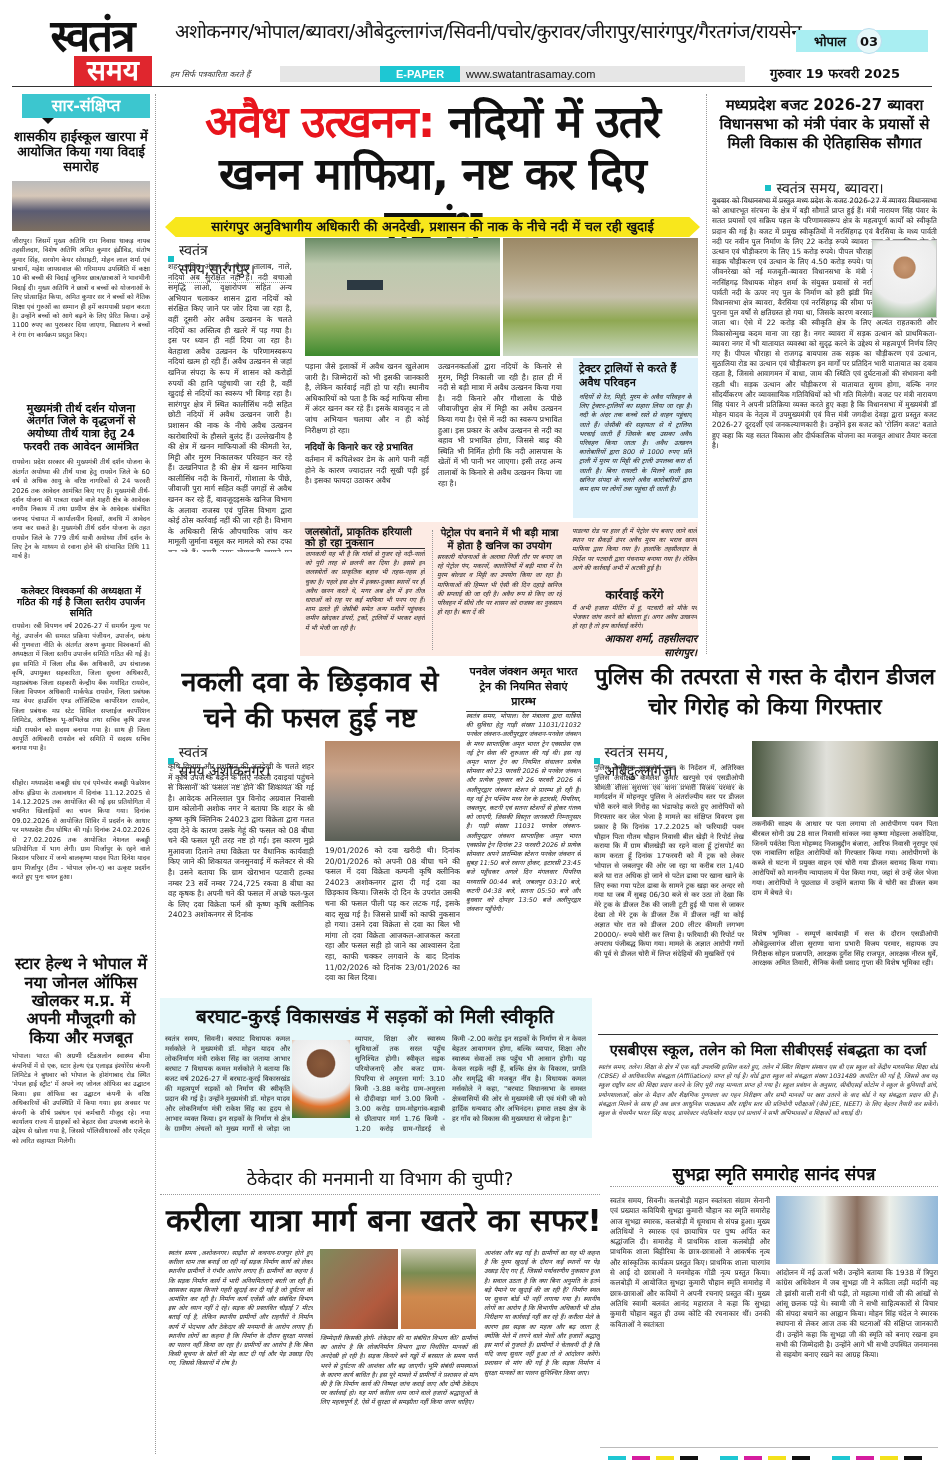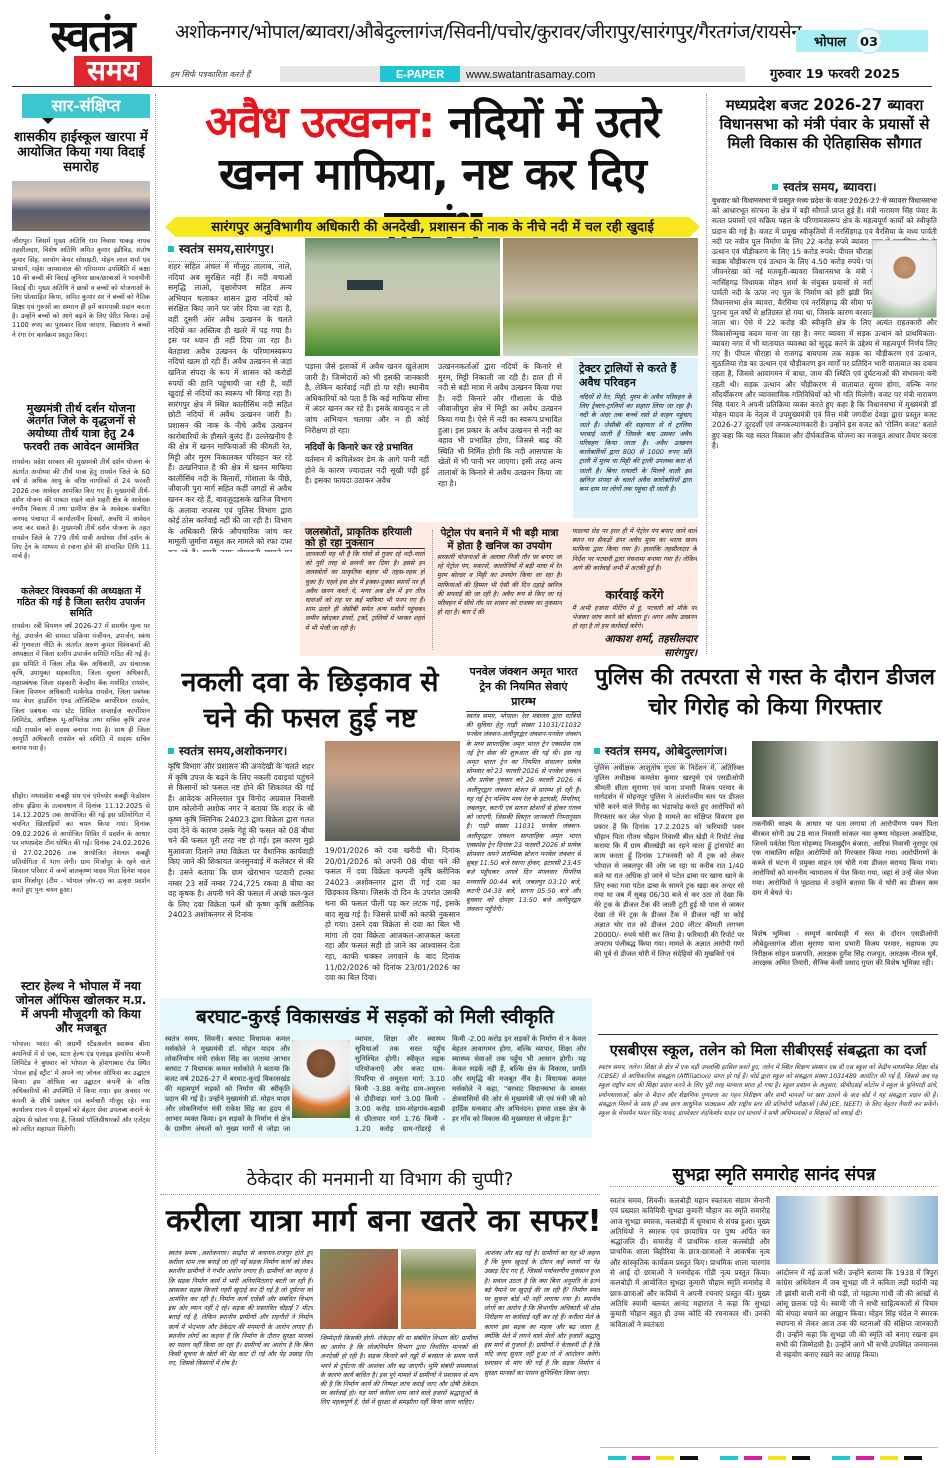--- a/index.html
+++ b/index.html
@@ -1,21 +1,21 @@
 <!DOCTYPE html>
 <html><head>
 <meta charset="utf-8">
 <style>
 *{box-sizing:border-box;margin:0;padding:0}
 body{width:945px;height:1468px;background:#fff;font-family:"DejaVu Sans",sans-serif;color:#111;position:relative;overflow:hidden}
 .abs{position:absolute}
 .txt{font-size:7.6px;line-height:10.6px;color:#222;text-align:justify;overflow:hidden}
 .txt.it{font-style:italic;font-size:7px;line-height:10.4px}
 .h{font-weight:bold;color:#111;line-height:1.15;text-align:center}
-.by{font-size:12px;font-weight:bold;color:#222;display:flex;align-items:center;gap:5px;border-bottom:1px dotted #999;padding-bottom:4px}
+.by{font-size:14px;font-weight:normal;color:#222;display:flex;align-items:center;gap:5px;border-bottom:1px dotted #999;padding-bottom:4px}
 .by::before{content:"";width:6px;height:6px;background:#19c0c7;display:inline-block}
 .photo{overflow:hidden}
 .vr{border-left:1px dotted #999}
 .hr{border-top:1px solid #333}
 
 .logo-top{font-size:44px;font-weight:bold;color:#111;letter-spacing:-2px;line-height:44px}
 .logo-red{background:#e0262e;color:#fff;font-size:28px;font-weight:bold;text-align:center;line-height:30px}
 .cities{font-size:19px;color:#111;white-space:nowrap;letter-spacing:-0.5px}
 .epaper-bar{background:#e6e6e6;height:16px;display:flex;align-items:center}
 .epaper-badge{background:#1ec7d3;color:#fff;font-weight:bold;font-size:11px;padding:0 16px;height:16px;line-height:16px;font-family:"Liberation Sans",sans-serif}
@@ -63,25 +63,25 @@
   <div class="h" style="font-size:13px;margin-top:6px">शासकीय हाईस्कूल खारपा में आयोजित किया गया विदाई समारोह</div>
   <div class="photo" style="height:50px;margin:6px 0;background:linear-gradient(180deg,#bbb 0,#d6c7b8 30%,#5b5c73 60%,#7d6f61 100%)"></div>
   <div class="txt" style="height:162px;font-size:6.6px;line-height:9.4px">जीरापुर। जिसमें मुख्य अतिथि राम निवास धाकड़ नायब तहसीलदार, विशेष अतिथि अमित कुमार इंडीविड, संतोष कुमार सिंह, सरयोग केयर सोसाइटी, मोहन लाल शर्मा एवं प्राचार्य, महेश जायसवाल की गरिमामय उपस्थिति में कक्षा 10 की बच्ची की विदाई जूनियर छात्र/छात्राओं ने भावभीनी विदाई दी। मुख्य अतिथि ने छात्रों व बच्चों को योजनाओं के लिए प्रोत्साहित किया, अमित कुमार सर ने बच्चों को नैतिक शिक्षा एवं गुरुओं का सम्मान ही हमें कामयाबी प्रदान करता है। उन्होंने बच्चों को आगे बढ़ने के लिए प्रेरित किया। उन्हें 1100 रुपए का पुरस्कार दिया जाएगा, विद्यालय ने बच्चों ने रंगा रंग कार्यक्रम प्रस्तुत किए।</div>
 
   <div class="h" style="font-size:11px;margin-top:4px">मुख्यमंत्री तीर्थ दर्शन योजना अंतर्गत जिले के वृद्धजनों से अयोध्या तीर्थ यात्रा हेतु 24 फरवरी तक आवेदन आमंत्रित</div>
   <div class="txt" style="height:124px;margin-top:5px;font-size:6.6px;line-height:9.4px">रायसेन। प्रदेश सरकार की मुख्यमंत्री तीर्थ दर्शन योजना के अंतर्गत अयोध्या की तीर्थ यात्रा हेतु रायसेन जिले के 60 वर्ष से अधिक आयु के वरिष्ठ नागरिकों से 24 फरवरी 2026 तक आवेदन आमंत्रित किए गए हैं। मुख्यमंत्री तीर्थ-दर्शन योजना की पात्रता रखने वाले शहरी क्षेत्र के आवेदक नगरीय निकाय में तथा ग्रामीण क्षेत्र के आवेदक संबंधित जनपद पंचायत में कार्यालयीन दिवसों, अवधि में आवेदन जमा कर सकते है। मुख्यमंत्री तीर्थ दर्शन योजना के तहत रायसेन जिले के 779 तीर्थ यात्री अयोध्या तीर्थ दर्शन के लिए ट्रेन के माध्यम से रवाना होने की संभावित तिथि 11 मार्च है।</div>
 
   <div class="h" style="font-size:9.5px;margin-top:4px">कलेक्टर विश्वकर्मा की अध्यक्षता में गठित की गई है जिला स्तरीय उपार्जन समिति</div>
   <div class="txt" style="height:152px;margin-top:3px;font-size:6.6px;line-height:9.4px">रायसेन। रबी विपणन वर्ष 2026-27 में समर्थन मूल्य पर गेहूं, उपार्जन की समस्त प्रक्रिया पंजीयन, उपार्जन, स्कंध की गुणवत्ता नीति के अंतर्गत अरुण कुमार विश्वकर्मा की अध्यक्षता में जिला स्तरीय उपार्जन समिति गठित की गई है। इस समिति में जिला लीड बैंक अधिकारी, उप संचालक कृषि, उपायुक्त सहकारिता, जिला सूचना अधिकारी, महाप्रबंधक जिला सहकारी केन्द्रीय बैंक मर्यादित रायसेन, जिला विपणन अधिकारी मार्कफेड रायसेन, जिला प्रबंधक मप्र वेयर हाउसिंग एण्ड लॉजिस्टिक कार्पोरेशन रायसेन, जिला प्रबंधक मप्र स्टेट सिविल सप्लाईज कार्पोरेशन लिमिटेड, अधीक्षक भू-अभिलेख तथा सचिव कृषि उपज मंडी रायसेन को सदस्य बनाया गया है। साथ ही जिला आपूर्ति अधिकारी रायसेन को समिति में सदस्य सचिव बनाया गया है।</div>
 
-  <div style="display:flex;gap:4px;margin-top:18px">
+  <div style="display:flex;gap:4px;margin-top:5px">
     <div class="txt" style="height:170px;flex:1;font-size:6.6px;line-height:9.4px">सीहोर। मध्यप्रदेश कबड्डी संघ एवं एमेच्योर कबड्डी फेडरेशन ऑफ इंडिया के तत्वावधान में दिनांक 11.12.2025 से 14.12.2025 तक आयोजित की गई इस प्रतियोगिता में चयनित खिलाड़ियों का चयन किया गया। दिनांक 09.02.2026 से आयोजित शिविर में प्रदर्शन के आधार पर मध्यप्रदेश टीम घोषित की गई। दिनांक 24.02.2026 से 27.02.2026 तक आयोजित नेशनल कबड्डी प्रतियोगिता में भाग लेगी। ग्राम मिर्जापुर के रहने वाले किसान परिवार में जन्मे बालकृष्ण यादव पिता दिनेश यादव ग्राम मिर्जापुर (टीम - भोपाल ज़ोन-ए) का उत्कृष्ट प्रदर्शन करते हुए पुनः चयन हुआ।</div>
   </div>
 
-  <div class="h" style="font-size:12px;margin-top:18px">स्टार हेल्थ ने भोपाल में नया जोनल ऑफिस खोलकर म.प्र. में अपनी मौजूदगी को किया और मजबूत</div>
+  <div class="h" style="font-size:16px;margin-top:6px">स्टार हेल्थ ने भोपाल में नया जोनल ऑफिस खोलकर म.प्र. में अपनी मौजूदगी को किया और मजबूत</div>
   <div class="txt" style="height:200px;margin-top:5px;font-size:6.6px;line-height:9.4px">भोपाल। भारत की अग्रणी स्टैंडअलोन स्वास्थ्य बीमा कंपनियों में से एक, स्टार हेल्थ एंड एलाइड इंश्योरेंस कंपनी लिमिटेड ने बुधवार को भोपाल के होशंगाबाद रोड स्थित 'मेपल हाई स्ट्रीट' में अपने नए जोनल ऑफिस का उद्घाटन किया। इस ऑफिस का उद्घाटन कंपनी के वरिष्ठ अधिकारियों की उपस्थिति में किया गया। इस अवसर पर कंपनी के शीर्ष प्रबंधन एवं कर्मचारी मौजूद रहे। नया कार्यालय राज्य में ग्राहकों को बेहतर सेवा उपलब्ध कराने के उद्देश्य से खोला गया है, जिससे पॉलिसीधारकों और एजेंट्स को त्वरित सहायता मिलेगी।</div>
 </div>
 <div class="abs vr" style="left:155px;top:94px;height:1360px"></div>
 
 <div class="abs" style="left:165px;top:96px;width:535px;text-align:center;font-weight:bold;line-height:52px;font-size:44px;letter-spacing:-1px">
   <div><span class="red">अवैध उत्खनन:</span> <span>नदियों में उतरे</span></div>
   <div>खनन माफिया, नष्ट कर दिए तटबंध</div>
 </div>
 <div class="abs strap" style="left:165px;top:217px;width:535px;font-size:13px">सारंगपुर अनुविभागीय अधिकारी की अनदेखी, प्रशासन की नाक के नीचे नदी में चल रही खुदाई</div>
 

